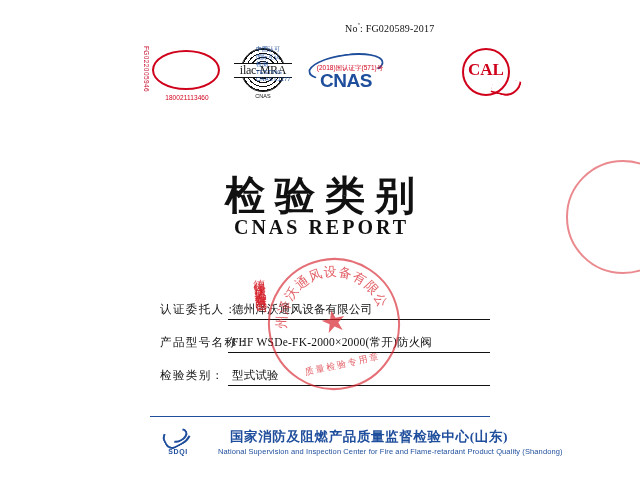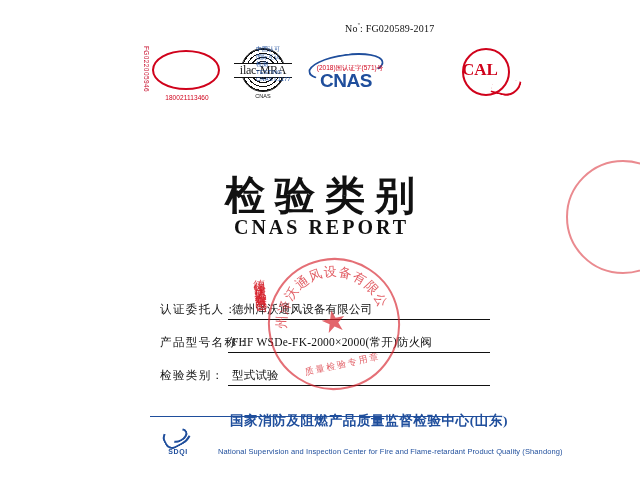--- a/index.html
+++ b/index.html
@@ -205,20 +205,21 @@
     width: 48px; height: 48px;
     border: 2.2px solid #d0021b;
     border-radius: 50%;
     box-sizing: border-box;
   }
   .cal .letters {
     position: absolute;
     left: 6px;
     top: 12px;
     width: 48px;
+    text-align: center;
     font-size: 17px;
     font-weight: bold;
     color: #d0021b;
     font-family: "Liberation Serif", serif;
     letter-spacing: 0px;
   }
   .cal .tail {
     position: absolute;
     left: 36px;
     top: 30px;
@@ -424,21 +425,21 @@
     width: 36px;
     text-align: center;
     font-size: 7px;
     font-weight: bold;
     color: #1f4e9c;
     letter-spacing: 0.6px;
   }
   .footer-cn {
     position: absolute;
     left: 202px;
-    top: 412px;
+    top: 428px;
     font-size: 13.5px;
     font-weight: bold;
     color: #1f4e9c;
     letter-spacing: 0.6px;
     font-family: "Liberation Serif", serif;
     white-space: nowrap;
     padding-left: 28px;
   }
   .footer-en {
     position: absolute;

